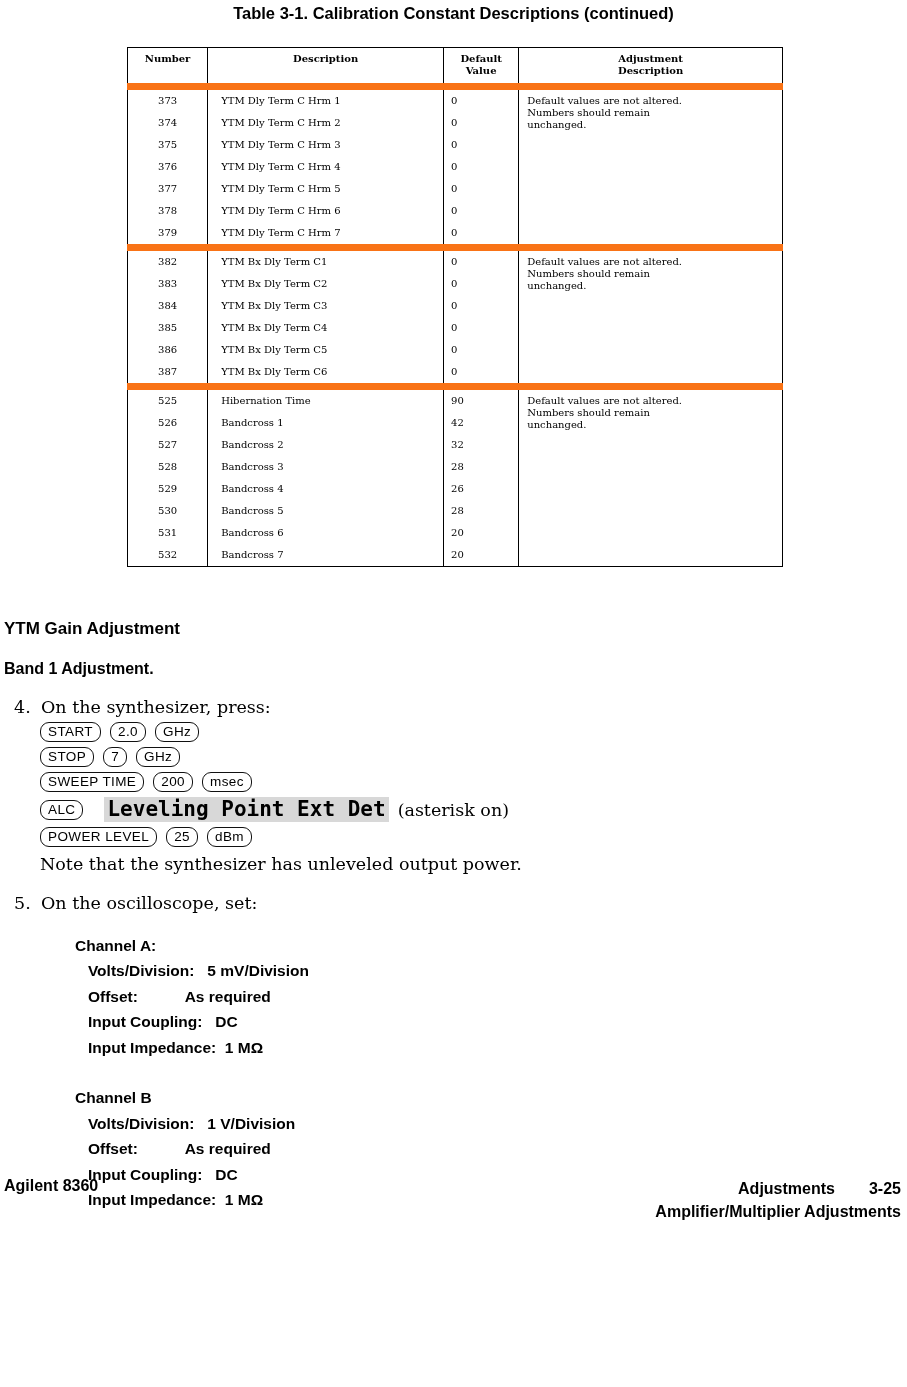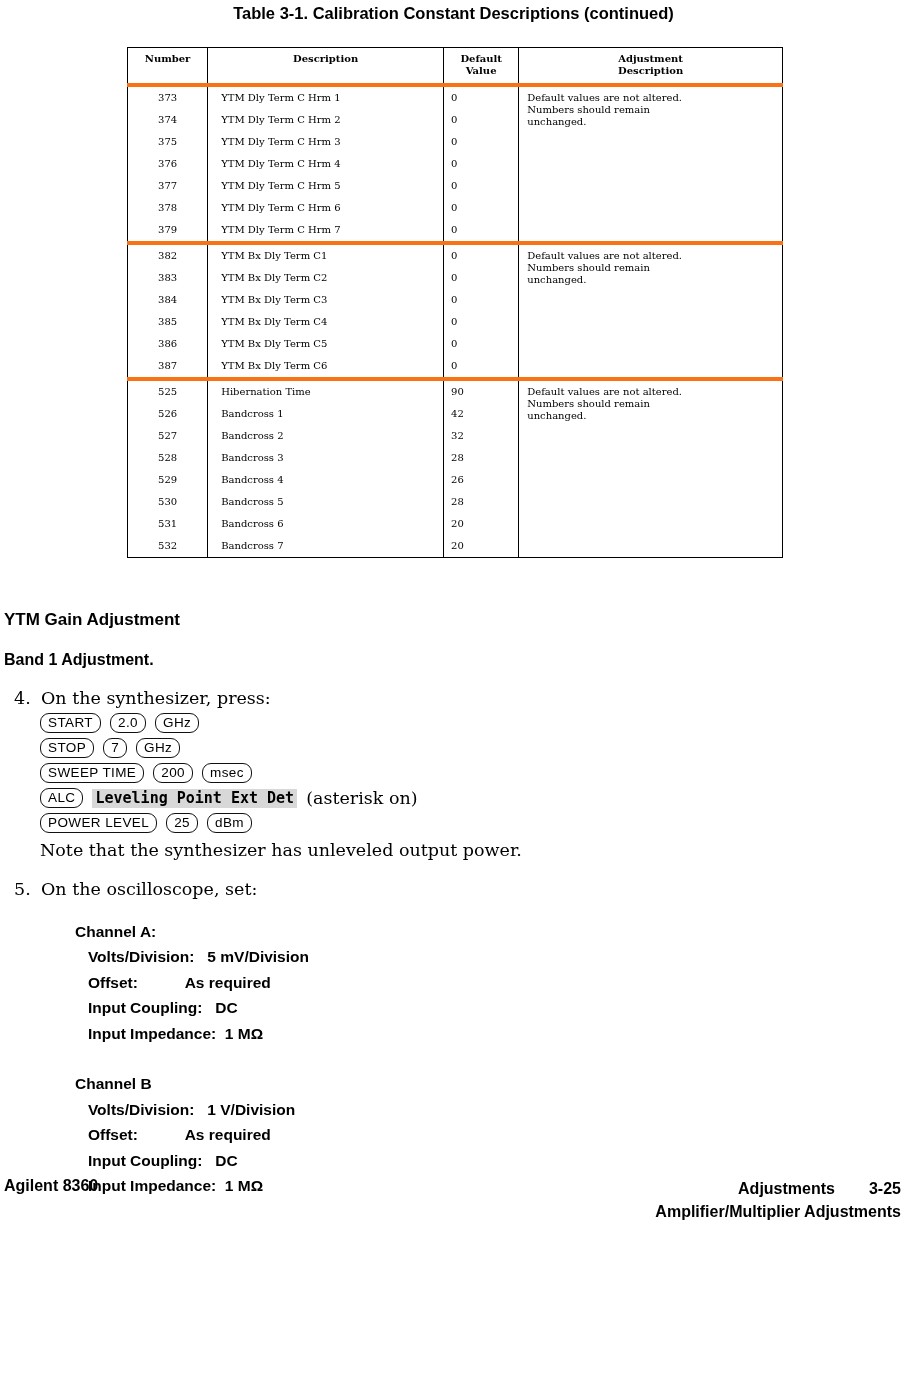--- a/index.html
+++ b/index.html
@@ -30,21 +30,21 @@
   .cal-table th, .cal-table td { border: 0 none; }
   .cal-table th:not(:first-child), .cal-table td:not(:first-child) { border-left: 1px solid #000; }
   .cal-table thead th {
     border-bottom: 1px solid #000;
     vertical-align: top;
     text-align: center;
     font-weight: bold;
     padding: 5px 4px 6px;
     white-space: pre-line;
   }
-  .cal-table tr.group-start td { border-top: 4px solid #f97316; }
+  .cal-table tr.group-start td { border-top: 7px solid #f97316; }
   .cal-table td { padding: 5px 6px; vertical-align: top; }
   .cal-table td.num { width: 68px; text-align: center; }
   .cal-table td.desc { width: 221px; padding-left: 13px; }
   .cal-table td.val { width: 62px; padding-left: 7px; }
   .cal-table td.adj { width: 255px; padding-left: 8px; white-space: pre-line; }
   .col-num { width: 80px; }
   .col-desc { width: 233px; }
   .col-val { width: 74px; }
   .col-adj { width: 269px; }
   .h-ytm {
@@ -79,24 +79,25 @@
     font-size: 13.5px;
     letter-spacing: 0.4px;
     border: 1.5px solid #111;
     border-radius: 9px;
     padding: 1px 7px 2px;
     white-space: nowrap;
   }
   .softkey {
     font-family: "DejaVu Sans Mono", monospace;
     font-weight: bold;
-    font-size: 15px;
+    font-size: 21px;
     background: #d8d8d8;
     padding: 0 3px 1px;
     white-space: nowrap;
+    margin-left: 12px;
   }
   .note { margin: 7px 0 0 40px; font-size: 17.5px; }
   .mono-block {
     margin: 20px 0 0 75px;
     font-family: Liberation Sans, sans-serif;
     font-weight: bold;
     font-size: 15.5px;
     line-height: 1.64;
     white-space: pre;
   }

